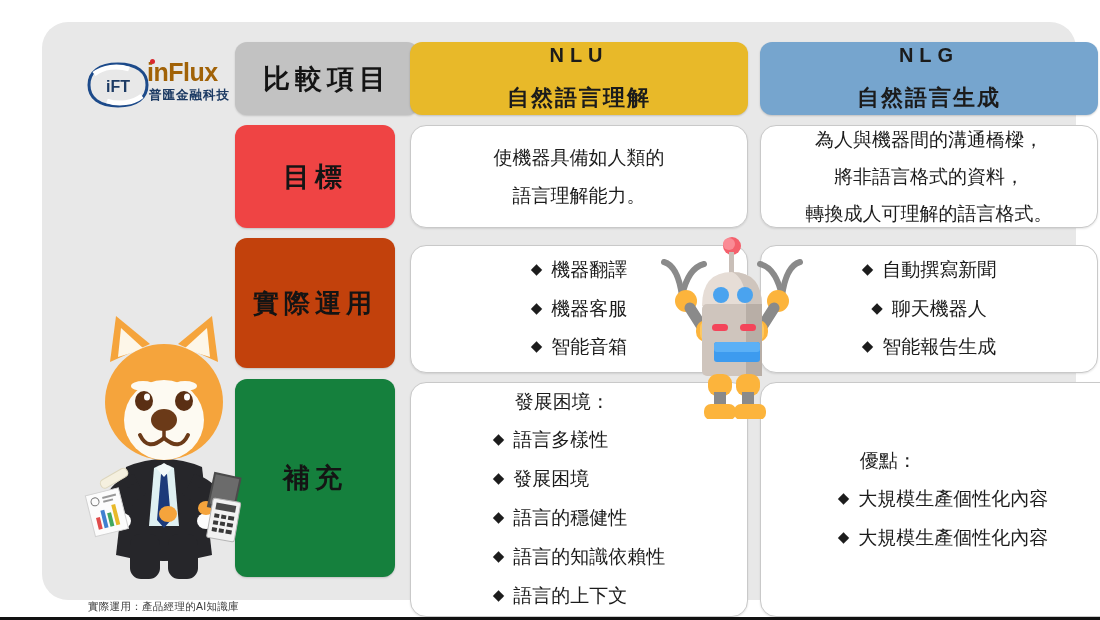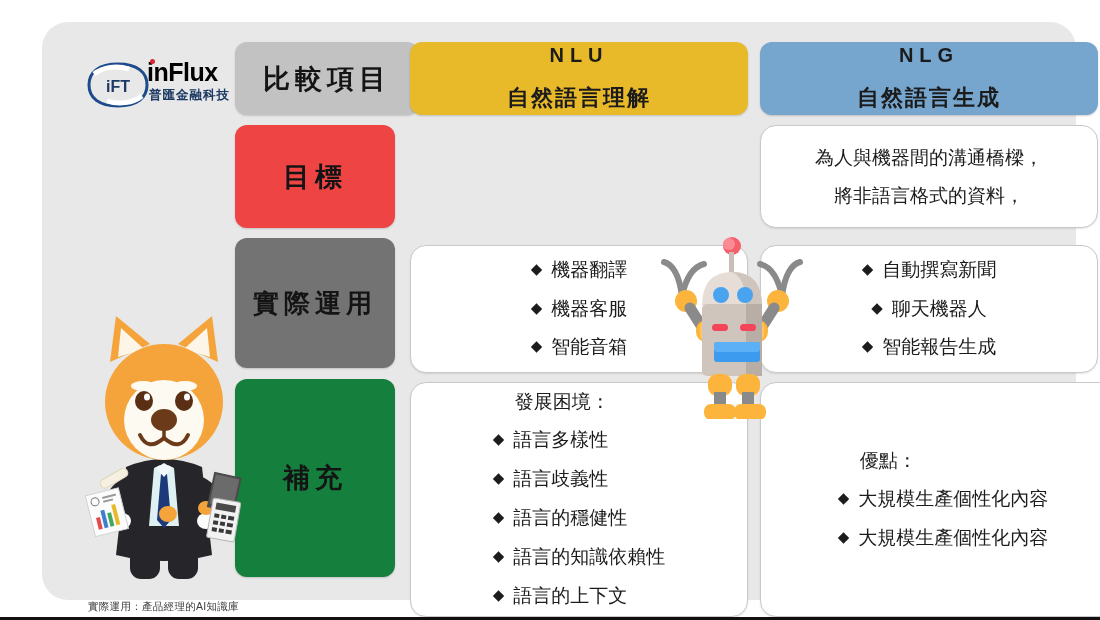--- a/index.html
+++ b/index.html
@@ -47,21 +47,21 @@
   .bullets{display:flex;flex-direction:column;align-items:flex-start;}
   .bullets.ctr{align-items:center;}
   .bullet{line-height:2.05;white-space:nowrap;font-size:19px;}
   .bullet .dia{margin-right:9px;font-size:15px;vertical-align:2px;}
   .subhead{line-height:2.0;white-space:nowrap;font-size:19px;}
 
   
   .logo{position:absolute;left:45px;top:35px;width:143px;height:56px;}
   .logo .swoosh{position:absolute;left:0;top:4px;}
   .logo .wordmark{position:absolute;left:60px;top:1px;font-size:25px;font-weight:bold;
-                  color:#000000;letter-spacing:-.5px;}
+                  color:#a16207;letter-spacing:-.5px;}
   .logo .dot{position:absolute;left:63px;top:2px;width:5px;height:5px;border-radius:50%;
              background:#d9272e;}
   .logo .sub{position:absolute;left:62px;top:30px;font-size:12.5px;font-weight:bold;
              color:#1c3a63;letter-spacing:1px;}
 
   .source{position:absolute;left:46px;top:578px;font-size:10.5px;color:#3a3a3a;
           letter-spacing:.3px;white-space:nowrap;}
 
   .mascot{position:absolute;left:22px;top:280px;width:200px;height:300px;}
   .robot{position:absolute;left:600px;top:212px;width:180px;height:185px;}
@@ -91,47 +91,52 @@
       <div class="en">NLU</div>
       <div class="zh">自然語言理解</div>
     </div>
 
     <div class="cell hdr" id="hdr1" style="left: 718px; top: 20px; width: 338px; height: 73px; background: rgb(118, 165, 206);">
       <div class="en">NLG</div>
       <div class="zh">自然語言生成</div>
     </div>
 
     <div class="cell rowlabel" style="left: 193px; top: 103px; width: 160px; height: 103px; background: #ef4444;">目標</div>
+    <div class="cell content" id="c-0-nlu" style="left:368px;top:103px;width:338px;height:103px;">
+        <div class="line">使機器具備如人類的</div>
+        <div class="line">語言理解能力。</div>
+      </div>
     <div class="cell content" id="c-0-nlg" style="left:718px;top:103px;width:338px;height:103px;">
         <div class="line">為人與機器間的溝通橋樑，</div>
         <div class="line">將非語言格式的資料，</div>
-      </div>
-
-    <div class="cell rowlabel small" style="left: 193px; top: 216px; width: 160px; height: 130px; background: #737373;">實際運用</div>
+        <div class="line">轉換成人可理解的語言格式。</div>
+      </div>
+
+    <div class="cell rowlabel small" style="left: 193px; top: 216px; width: 160px; height: 130px; background: #c2410c;">實際運用</div>
     <div class="cell content" id="c-1-nlg" style="left:718px;top:223px;width:338px;height:128px;">
         <div class="bullets ctr" style="margin: 0px auto;">
           <div class="bullet"><span class="dia">◆</span><span>自動撰寫新聞</span></div>
           <div class="bullet"><span class="dia">◆</span><span>聊天機器人</span></div>
           <div class="bullet"><span class="dia">◆</span><span>智能報告生成</span></div>
         </div>
       </div>
     <div class="cell content" id="c-1-nlu" style="left:368px;top:223px;width:338px;height:128px;">
         <div class="bullets ctr" style="margin: 0px auto;">
           <div class="bullet"><span class="dia">◆</span><span>機器翻譯</span></div>
           <div class="bullet"><span class="dia">◆</span><span>機器客服</span></div>
           <div class="bullet"><span class="dia">◆</span><span>智能音箱</span></div>
         </div>
       </div>
 
     <div class="cell rowlabel" style="left: 193px; top: 357px; width: 160px; height: 198px; background: #15803d;">補充</div>
     <div class="cell content" id="c-2-nlu" style="left:368px;top:360px;width:338px;height:235px;">
         <div class="bullets" style="margin: 12px auto;">
           <div class="subhead" style="margin-left: 22px;">發展困境：</div>
           <div class="bullet"><span class="dia">◆</span><span>語言多樣性</span></div>
-          <div class="bullet"><span class="dia">◆</span><span>語言歧義性</span></div>
+          <div class="bullet"><span class="dia">◆</span><span>發展困境</span></div>
           <div class="bullet"><span class="dia">◆</span><span>語言的穩健性</span></div>
           <div class="bullet"><span class="dia">◆</span><span>語言的知識依賴性</span></div>
           <div class="bullet"><span class="dia">◆</span><span>語言的上下文</span></div>
         </div>
       </div>
     <div class="cell content" id="c-2-nlg" style="left:718px;top:360px;width:366px;height:235px;">
         <div class="bullets" style="margin: 0px auto;">
           <div class="subhead" style="margin-left: 22px;">優點：</div>
           <div class="bullet"><span class="dia">◆</span><span>大規模生產個性化內容</span></div>
           <div class="bullet"><span class="dia">◆</span><span>大規模生產個性化內容</span></div>

